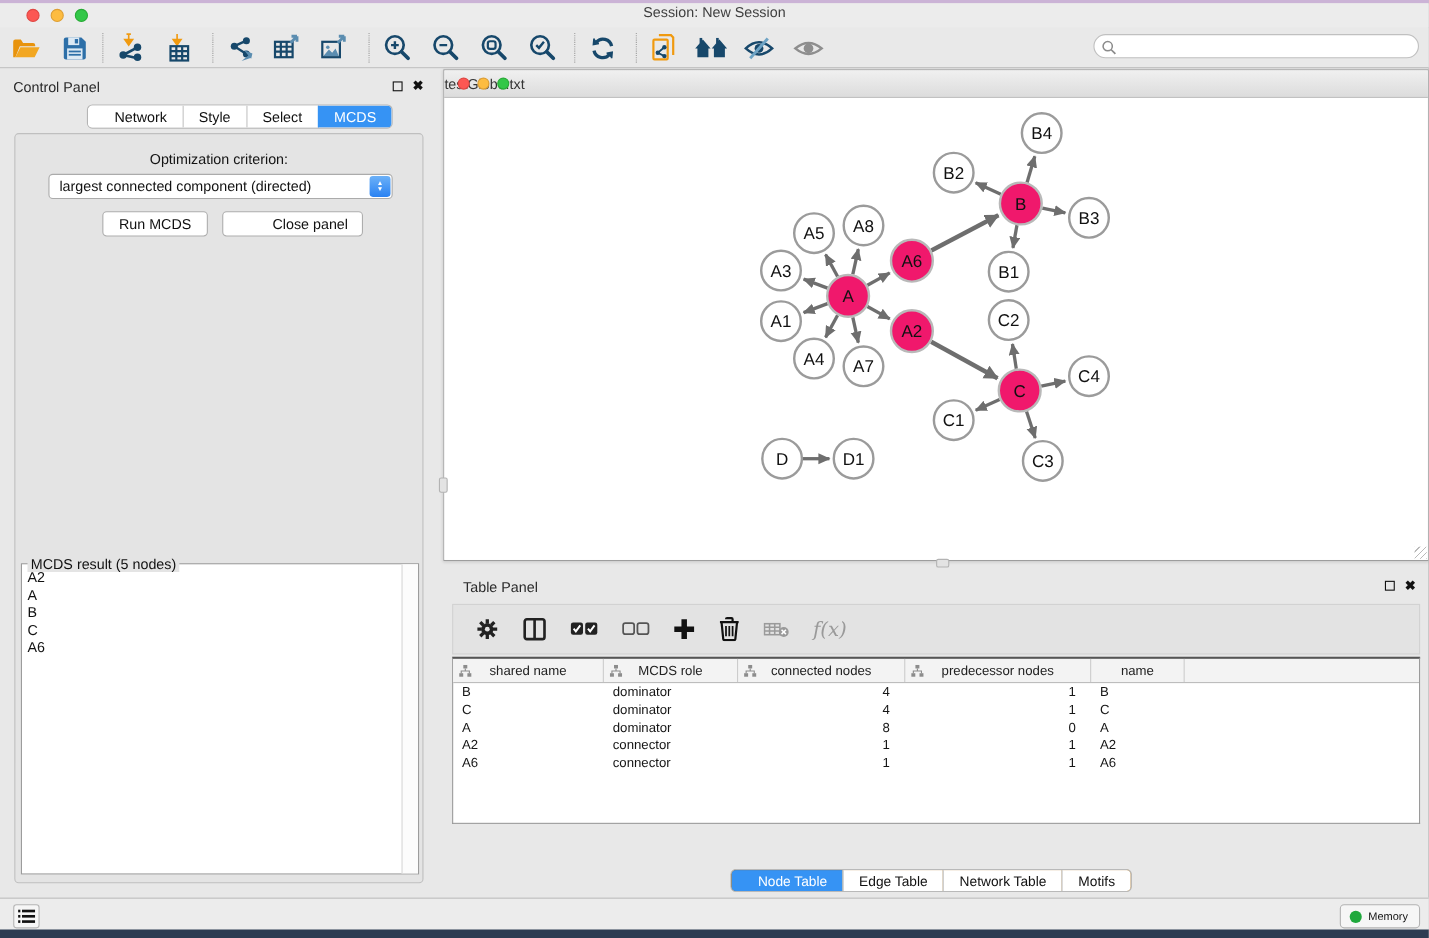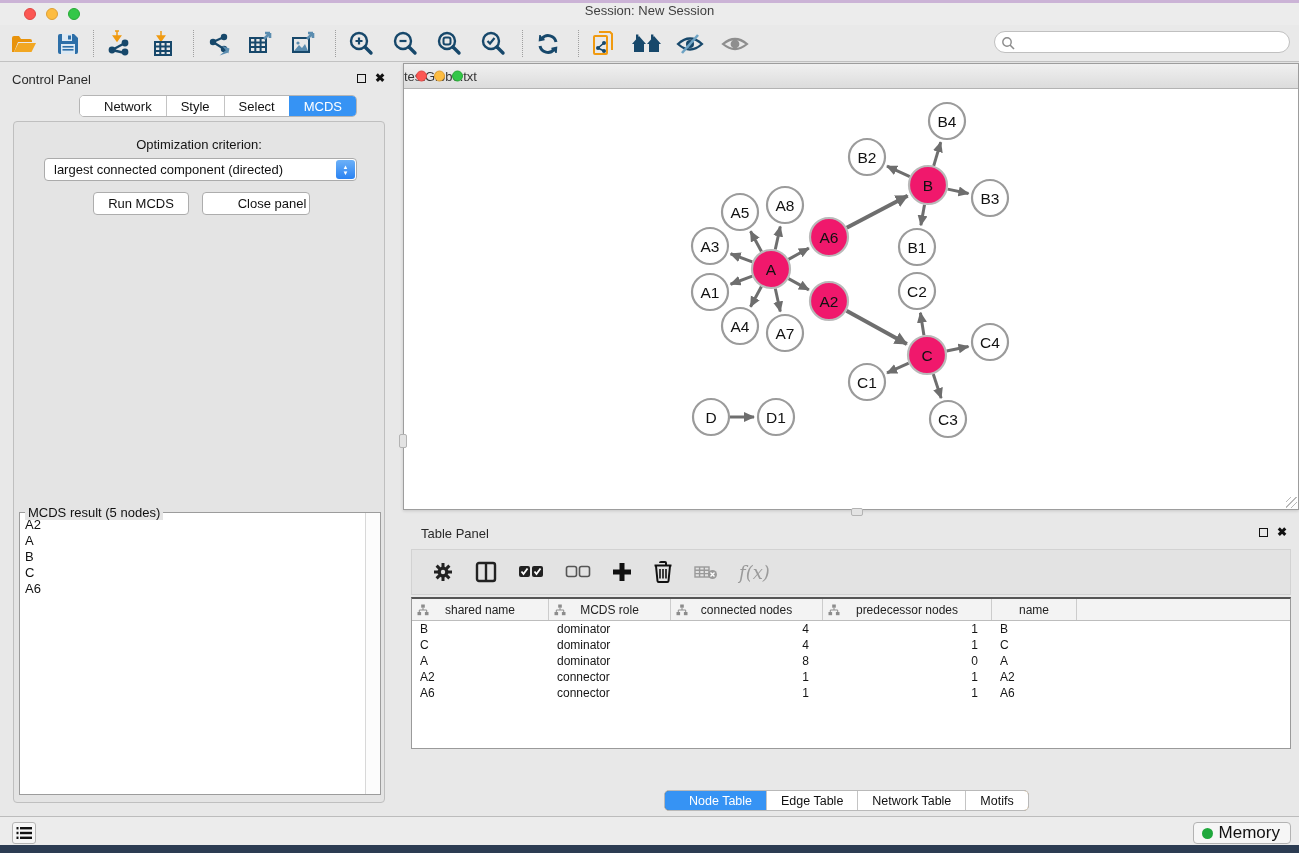--- a/index.html
+++ b/index.html
@@ -38,21 +38,21 @@
   .seg-tab:first-child { border-left:0;padding-left:24px; }
   .seg-tab.selected { background:#3693f4; color:#fff; border-left-color:#3693f4; }
 
   #cp-body { position:absolute; left:13px; top:58px; width:372px; height:682px; background:#e4e4e4; border:1px solid #bfbfbf; border-radius:4px; }
   #opt-label { position:absolute; left:0; top:15px; width:100%; text-align:center; font-size:13px; color:#141414; }
   #criterion-select { position:absolute; left:30px; top:36px; width:313px; height:23px; background:#fff; border:1px solid #ababab; border-radius:4px; }
   #criterion-select .val { position:absolute; left:9px; top:3px; font-size:13px; color:#111; }
   #criterion-select .stepper { position:absolute; right:1px; top:1px; width:19px; height:19px; border-radius:3px; background:linear-gradient(#6cb1f8,#2a82f2); display:flex; flex-direction:column; align-items:center; justify-content:center; color:#fff; font-size:6px; line-height:6px; }
   .cp-btn { position:absolute; top:70px; height:23px; background:#fff; border:1px solid #adadad; border-radius:4px; font-size:13px; display:flex; align-items:center; justify-content:center; color:#111; }
   #run-btn { left:79px; width:96px; }
-  #closepanel-btn { left:188px; width:108px;padding-left:32px; }
+  #closepanel-btn { left:188px; width:128px;padding-left:32px; }
 
   #mcds-group { position:absolute; left:5px; top:390px; width:362px; height:283px; border:1px solid #9c9c9c; background:#fff; }
   #mcds-legend { position:absolute; left:5px; top:-8px; background:#e4e4e4; padding:0 3px; font-size:13px; color:#111; }
   #mcds-list { position:absolute; left:0; top:4px; width:345px; bottom:0; overflow:hidden; }
   .mcds-item { font-size:13px; line-height:16px; padding-left:5px; color:#111; }
   #mcds-scroll { position:absolute; right:0; top:0; width:15px; height:100%; background:#fcfcfc; border-left:1px solid #d8d8d8; }
 
   
   #net-window { left:403px; top:63px; width:896px; height:447px; background:#fff; border:1px solid #9d9d9d; box-shadow:0 1px 3px rgba(0,0,0,.15); }
   #net-titlebar { position:absolute; left:0; top:0; width:100%; height:25px; background:linear-gradient(#f0f0f0,#dcdcdc); border-bottom:1px solid #b3b3b3; display:flex; align-items:center; }
@@ -77,21 +77,21 @@
   .td { font-size:12px; color:#161616; padding:0 8px; white-space:nowrap; overflow:hidden; }
   .td.num { text-align:right; padding-right:14px; }
 
   #tp-tabs { position:absolute; left:261px; top:272px; height:21px; display:flex; border:1px solid #b9b9b9; border-radius:5px; overflow:hidden; background:#a16207; }
 
   
   #status-bar { left:0; top:816px; width:1299px; height:29px; background:#ececec; border-top:1px solid #bcbcbc; }
   #statuslist-btn { position:absolute; left:12px; top:5px; width:24px; height:22px; background:#f6f6f6; border:1px solid #b5b5b5; border-radius:3px; display:flex; align-items:center; justify-content:center; }
   #memory-btn { position:absolute; right:8px; top:5px; height:22px; padding:0 10px 0 8px; background:#f6f6f6; border:1px solid #b3b3b3; border-radius:4px; display:flex; align-items:center; gap:6px; }
   #memory-dot { width:11px; height:11px; border-radius:50%; background:#1fa83c; }
-  #memory-label { font-size:17px; color:#111; }
+  #memory-label { font-size:10px; color:#111; }
   #wallpaper-bottom { left:0; top:845px; width:1299px; height:8px; background:#2c3c52; }
 </style>
 </head>
 <body>
 
 <div id="stage">
 
   <div class="abs" id="wallpaper-top"></div>
 
   <div class="abs" id="titlebar">

